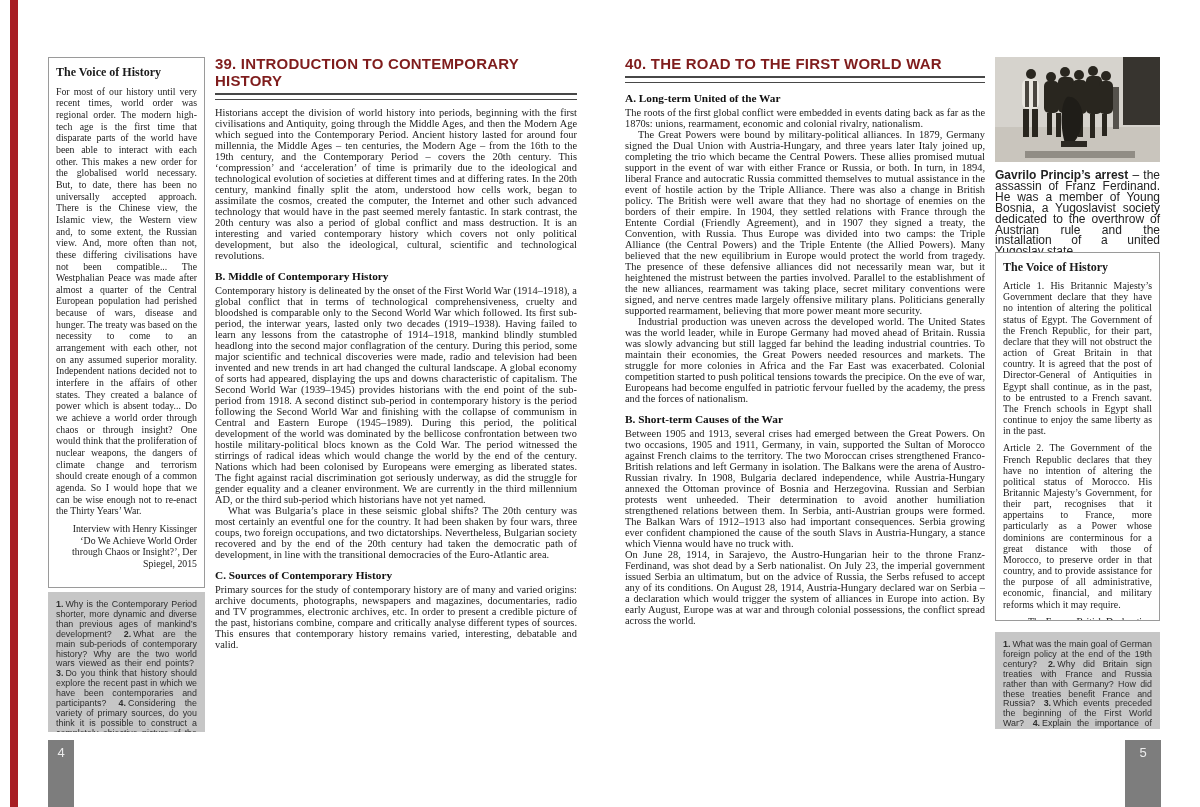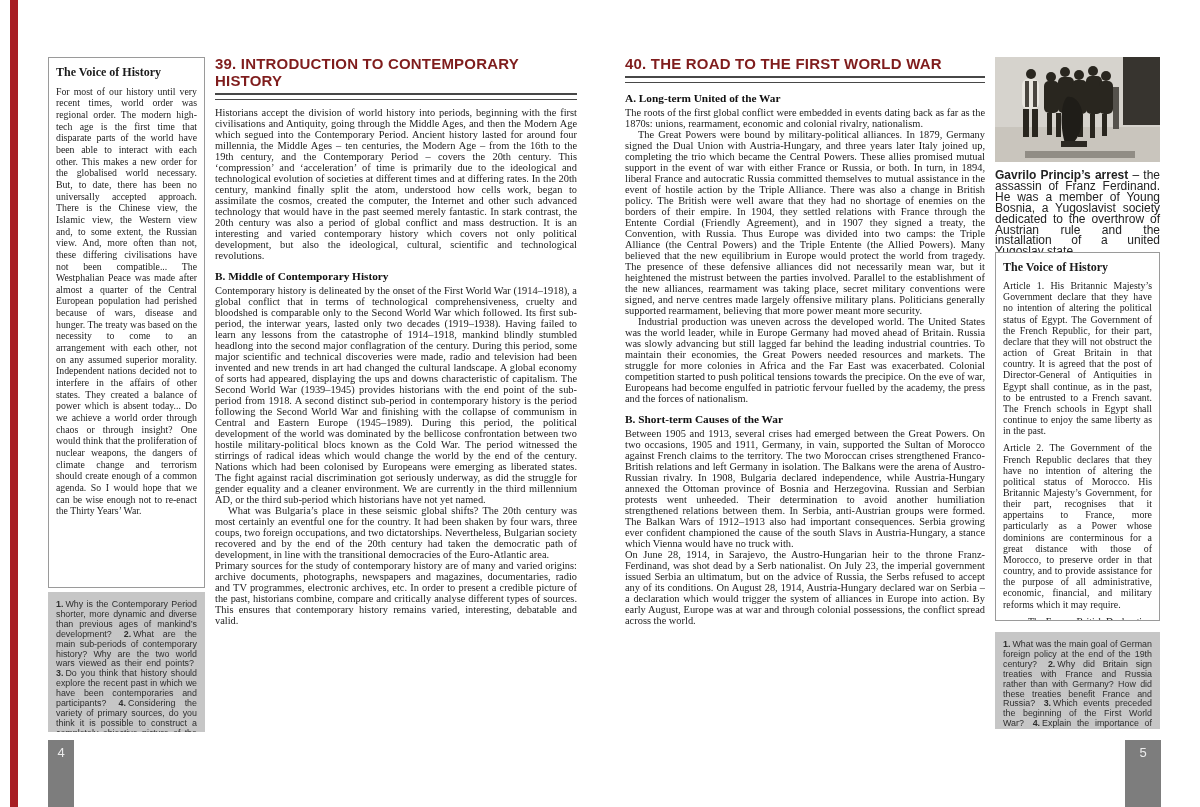--- a/index.html
+++ b/index.html
@@ -54,38 +54,40 @@
 </head>
 <body>
 
 <div id="spread">
 
   <div id="redbar"></div>
 
   <div class="voicebox" id="voice-left">
     <h3>The Voice of History</h3>
     <p>For most of our history until very recent times, world order was regional order. The modern high-tech age is the first time that disparate parts of the world have been able to interact with each other. This makes a new order for the globalised world necessary. But, to date, there has been no universally accepted approach. There is the Chinese view, the Islamic view, the Western view and, to some extent, the Russian view. And, more often than not, these differing civilisations have not been compatible... The Westphalian Peace was made after almost a quarter of the Central European population had perished because of wars, disease and hunger. The treaty was based on the necessity to come to an arrangement with each other, not on any assumed superior morality. Independent nations decided not to interfere in the affairs of other states. They created a balance of power which is absent today... Do we achieve a world order through chaos or through insight? One would think that the proliferation of nuclear weapons, the dangers of climate change and terrorism should create enough of a common agenda. So I would hope that we can be wise enough not to re-enact the Thirty Years’ War.</p>
+    <div class="attrib">Interview with Henry Kissinger ‘Do We Achieve World Order through Chaos or Insight?’, Der Spiegel, 2015</div>
   </div>
 
   <div class="qbox" id="qbox-left">
     <p><b class="qn">1.</b><span class="qt">Why is the Contemporary Period shorter, more dynamic and diverse than previous ages of mankind’s development?</span> <b class="qn">2.</b><span class="qt">What are the main sub-periods of contemporary history? Why are the two world wars viewed as their end points?</span> <b class="qn">3.</b><span class="qt">Do you think that history should explore the recent past in which we have been contemporaries and participants?</span> <b class="qn">4.</b><span class="qt">Considering the variety of primary sources, do you think it is possible to construct a completely objective picture of the 20th century?</span></p>
   </div>
 
   <div class="badge" id="badge-4">4</div>
 
   <div class="maincol" id="main-left">
     <h1>39. INTRODUCTION TO CONTEMPORARY HISTORY</h1>
     <div class="rule"></div>
 
     <p>Historians accept the division of world history into periods, beginning with the first civilisations and Antiquity, going through the Middle Ages, and then the Modern Age which segued into the Contemporary Period. Ancient history lasted for around four millennia, the Middle Ages – ten centuries, the Modern Age – from the 16th to the 19th century, and the Contemporary Period – covers the 20th century. This ‘compression’ and ‘acceleration’ of time is primarily due to the ideological and technological evolution of societies at different times and at differing rates. In the 20th century, mankind finally split the atom, understood how cells work, began to assimilate the cosmos, created the computer, the Internet and other such advanced technology that would have in the past seemed merely fantastic. In stark contrast, the 20th century was also a period of global conflict and mass destruction. It is an interesting and varied contemporary history which covers not only political development, but also the ideological, cultural, scientific and technological revolutions.</p>
 
     <h2>B. Middle of Contemporary History</h2>
     <p>Contemporary history is delineated by the onset of the First World War (1914–1918), a global conflict that in terms of technological comprehensiveness, cruelty and bloodshed is comparable only to the Second World War which followed. Its first sub-period, the interwar years, lasted only two decades (1919–1938). Having failed to learn any lessons from the catastrophe of 1914–1918, mankind blindly stumbled headlong into the second major conflagration of the century. During this period, some major scientific and technical discoveries were made, radio and television had been invented and new trends in art had changed the cultural landscape. A global economy of sorts had appeared, displaying the ups and downs characteristic of capitalism. The Second World War (1939–1945) provides historians with the end point of the sub-period from 1918. A second distinct sub-period in contemporary history is the period following the Second World War and finishing with the collapse of communism in Central and Eastern Europe (1945–1989). During this period, the political development of the world was dominated by the bellicose confrontation between two hostile military-political blocs known as the Cold War. The period witnessed the stirrings of radical ideas which would change the world by the end of the century. Nations which had been colonised by Europeans were emerging as liberated states. The fight against racial discrimination got seriously underway, as did the struggle for gender equality and a cleaner environment. We are currently in the third millennium AD, or the third sub-period which historians have not yet named.</p>
     <p class="ind">What was Bulgaria’s place in these seismic global shifts? The 20th century was most certainly an eventful one for the country. It had been shaken by four wars, three coups, two foreign occupations, and two dictatorships. Nevertheless, Bulgarian society recovered and by the end of the 20th century had taken the democratic path of development, in line with the transitional democracies of the Euro-Atlantic area.</p>
 
+    <h2>C. Sources of Contemporary History</h2>
     <p>Primary sources for the study of contemporary history are of many and varied origins: archive documents, photographs, newspapers and magazines, documentaries, radio and TV programmes, electronic archives, etc. In order to present a credible picture of the past, historians combine, compare and critically analyse different types of sources. This ensures that contemporary history remains varied, interesting, debatable and valid.</p>
   </div>
 
   <div class="maincol" id="main-right">
     <h1>40. THE ROAD TO THE FIRST WORLD WAR</h1>
     <div class="rule"></div>
 
     <h2>A. Long-term United of the War</h2>
     <p>The roots of the first global conflict were embedded in events dating back as far as the 1870s: unions, rearmament, economic and colonial rivalry, nationalism.</p>
     <p class="ind">The Great Powers were bound by military-political alliances. In 1879, Germany signed the Dual Union with Austria-Hungary, and three years later Italy joined up, completing the trio which became the Central Powers. These allies promised mutual support in the event of war with either France or Russia, or both. In turn, in 1894, liberal France and autocratic Russia committed themselves to mutual assistance in the event of hostile action by the Triple Alliance. There was also a change in British policy. The British were well aware that they had no shortage of enemies on the borders of their empire. In 1904, they settled relations with France through the Entente Cordial (Friendly Agreement), and in 1907 they signed a treaty, the Convention, with Russia. Thus Europe was divided into two camps: the Triple Alliance (the Central Powers) and the Triple Entente (the Allied Powers). Many believed that the new equilibrium in Europe would protect the world from tragedy. The presence of these defensive alliances did not necessarily mean war, but it heightened the mistrust between the parties involved. Parallel to the establishment of the new alliances, rearmament was taking place, secret military conventions were signed, and nerve centres made largely offensive military plans. Politicians generally supported rearmament, believing that more power meant more security.</p>

